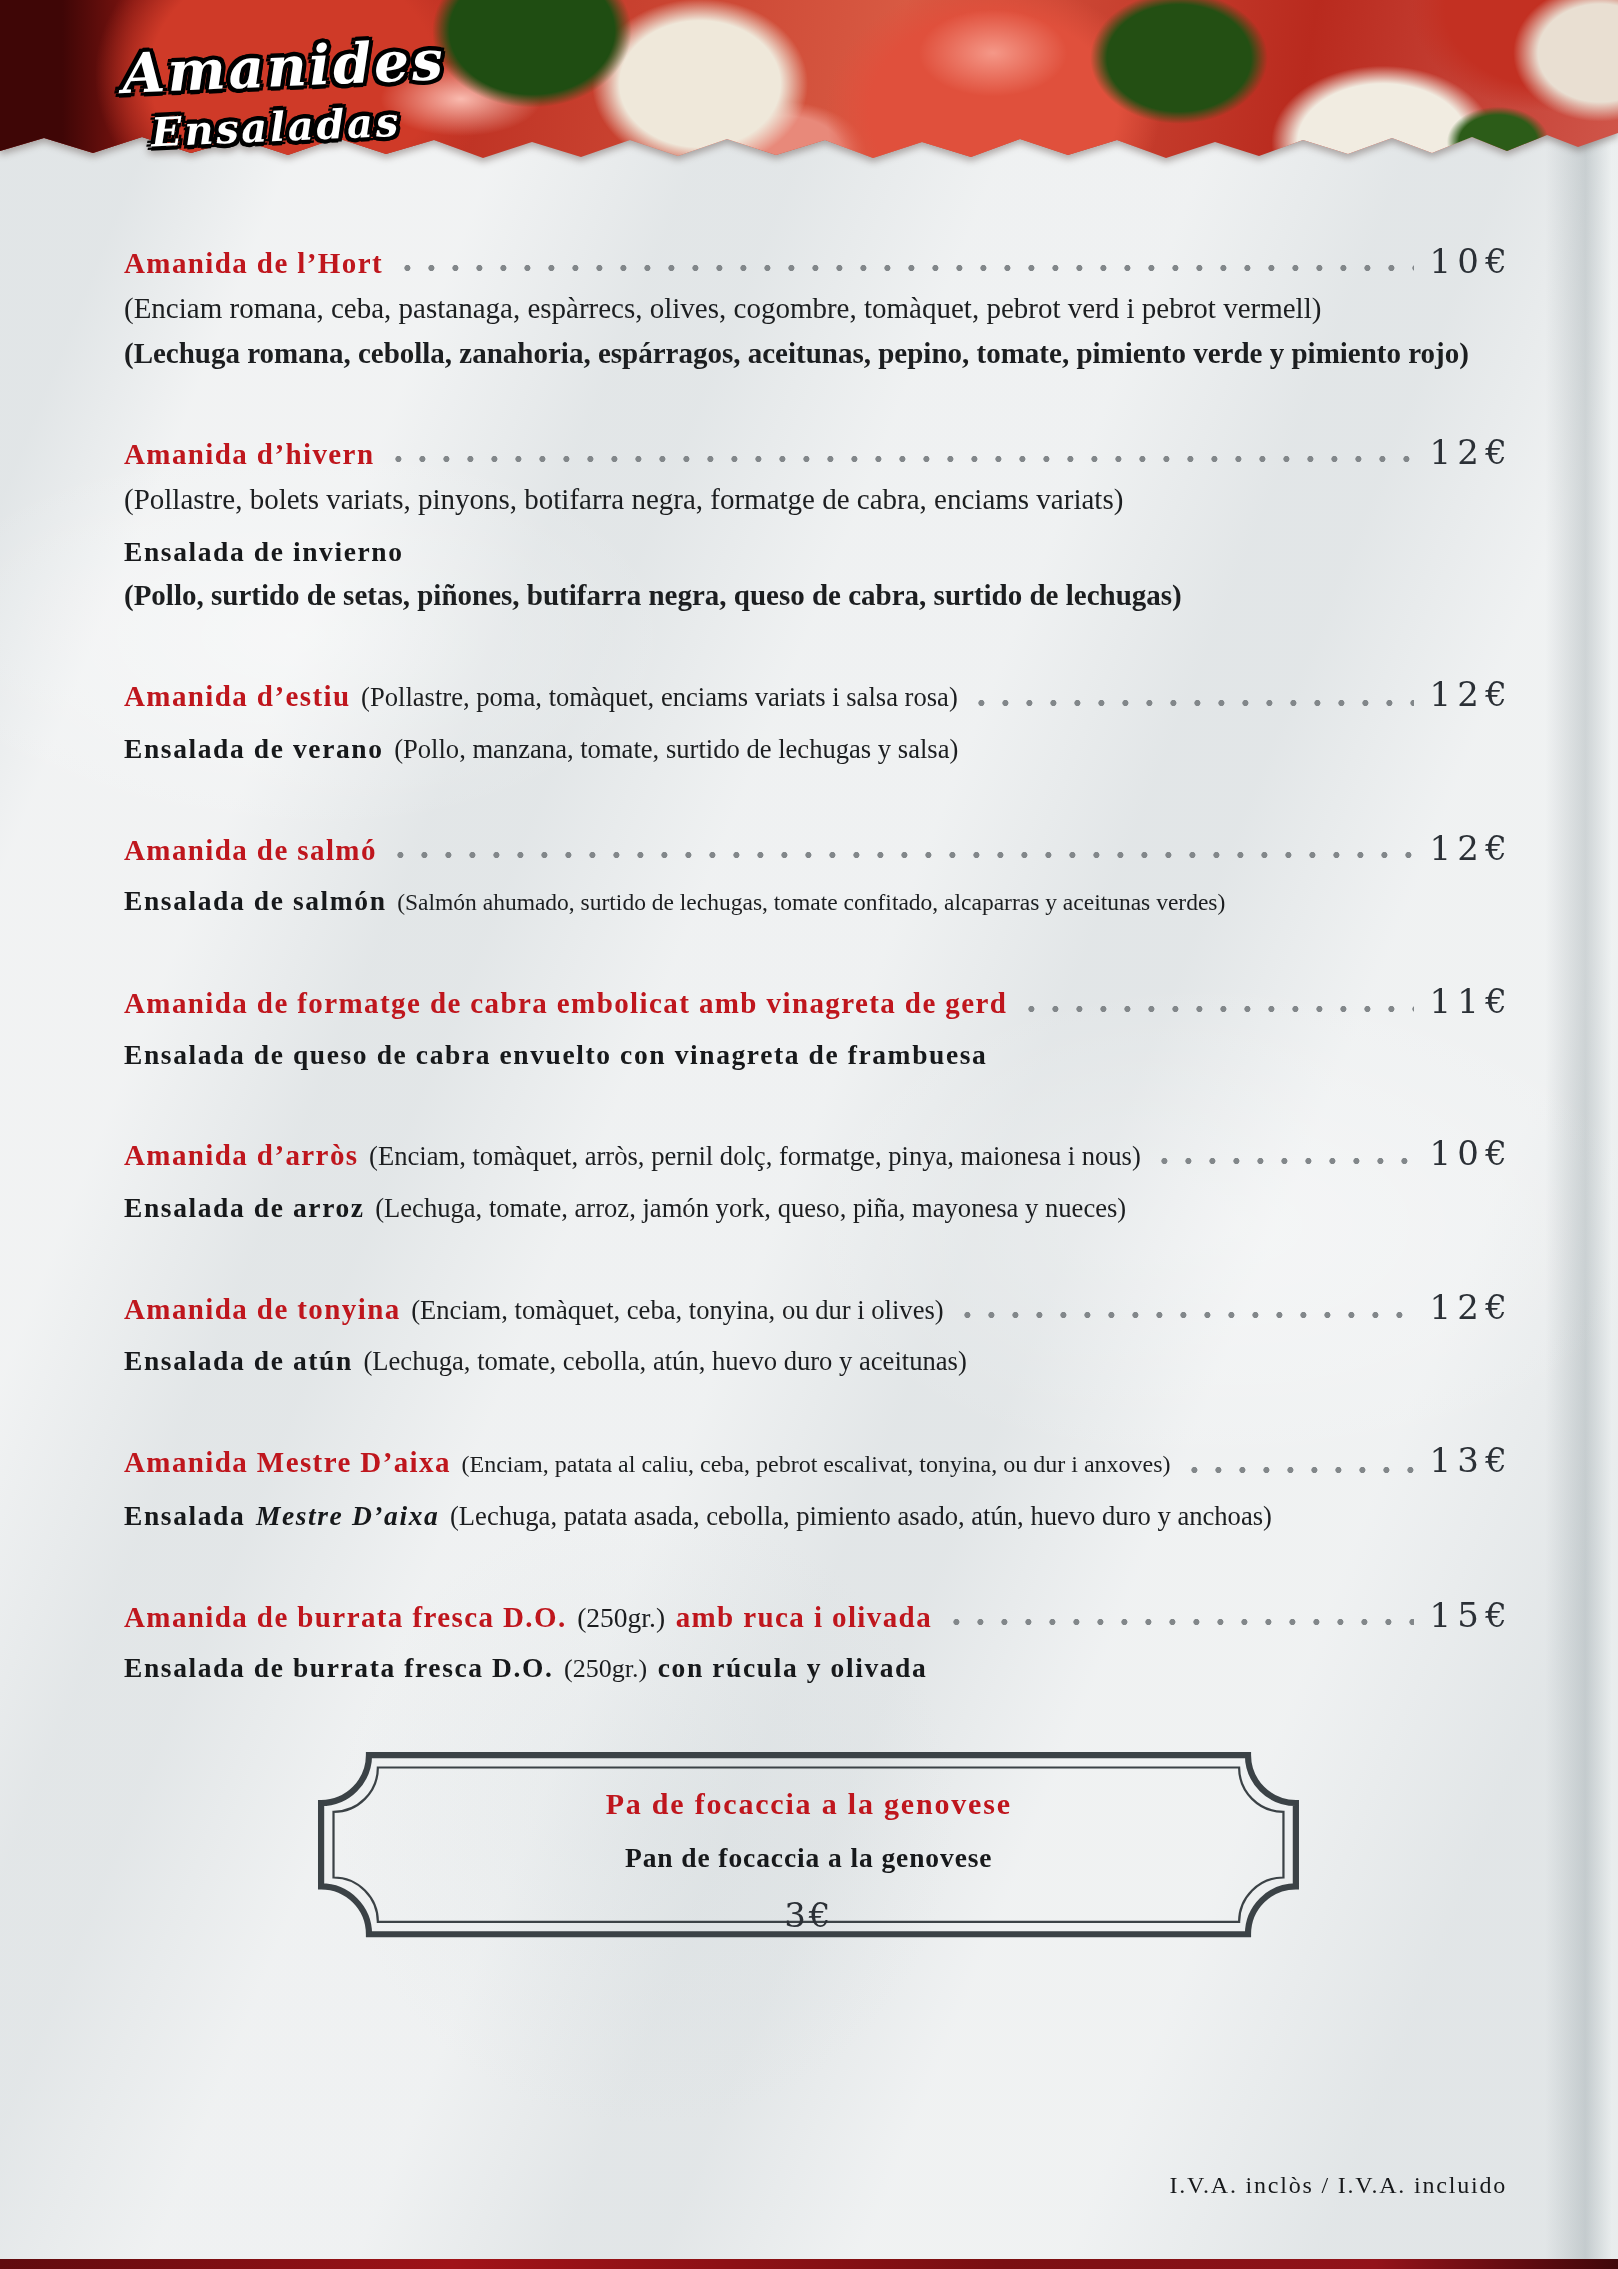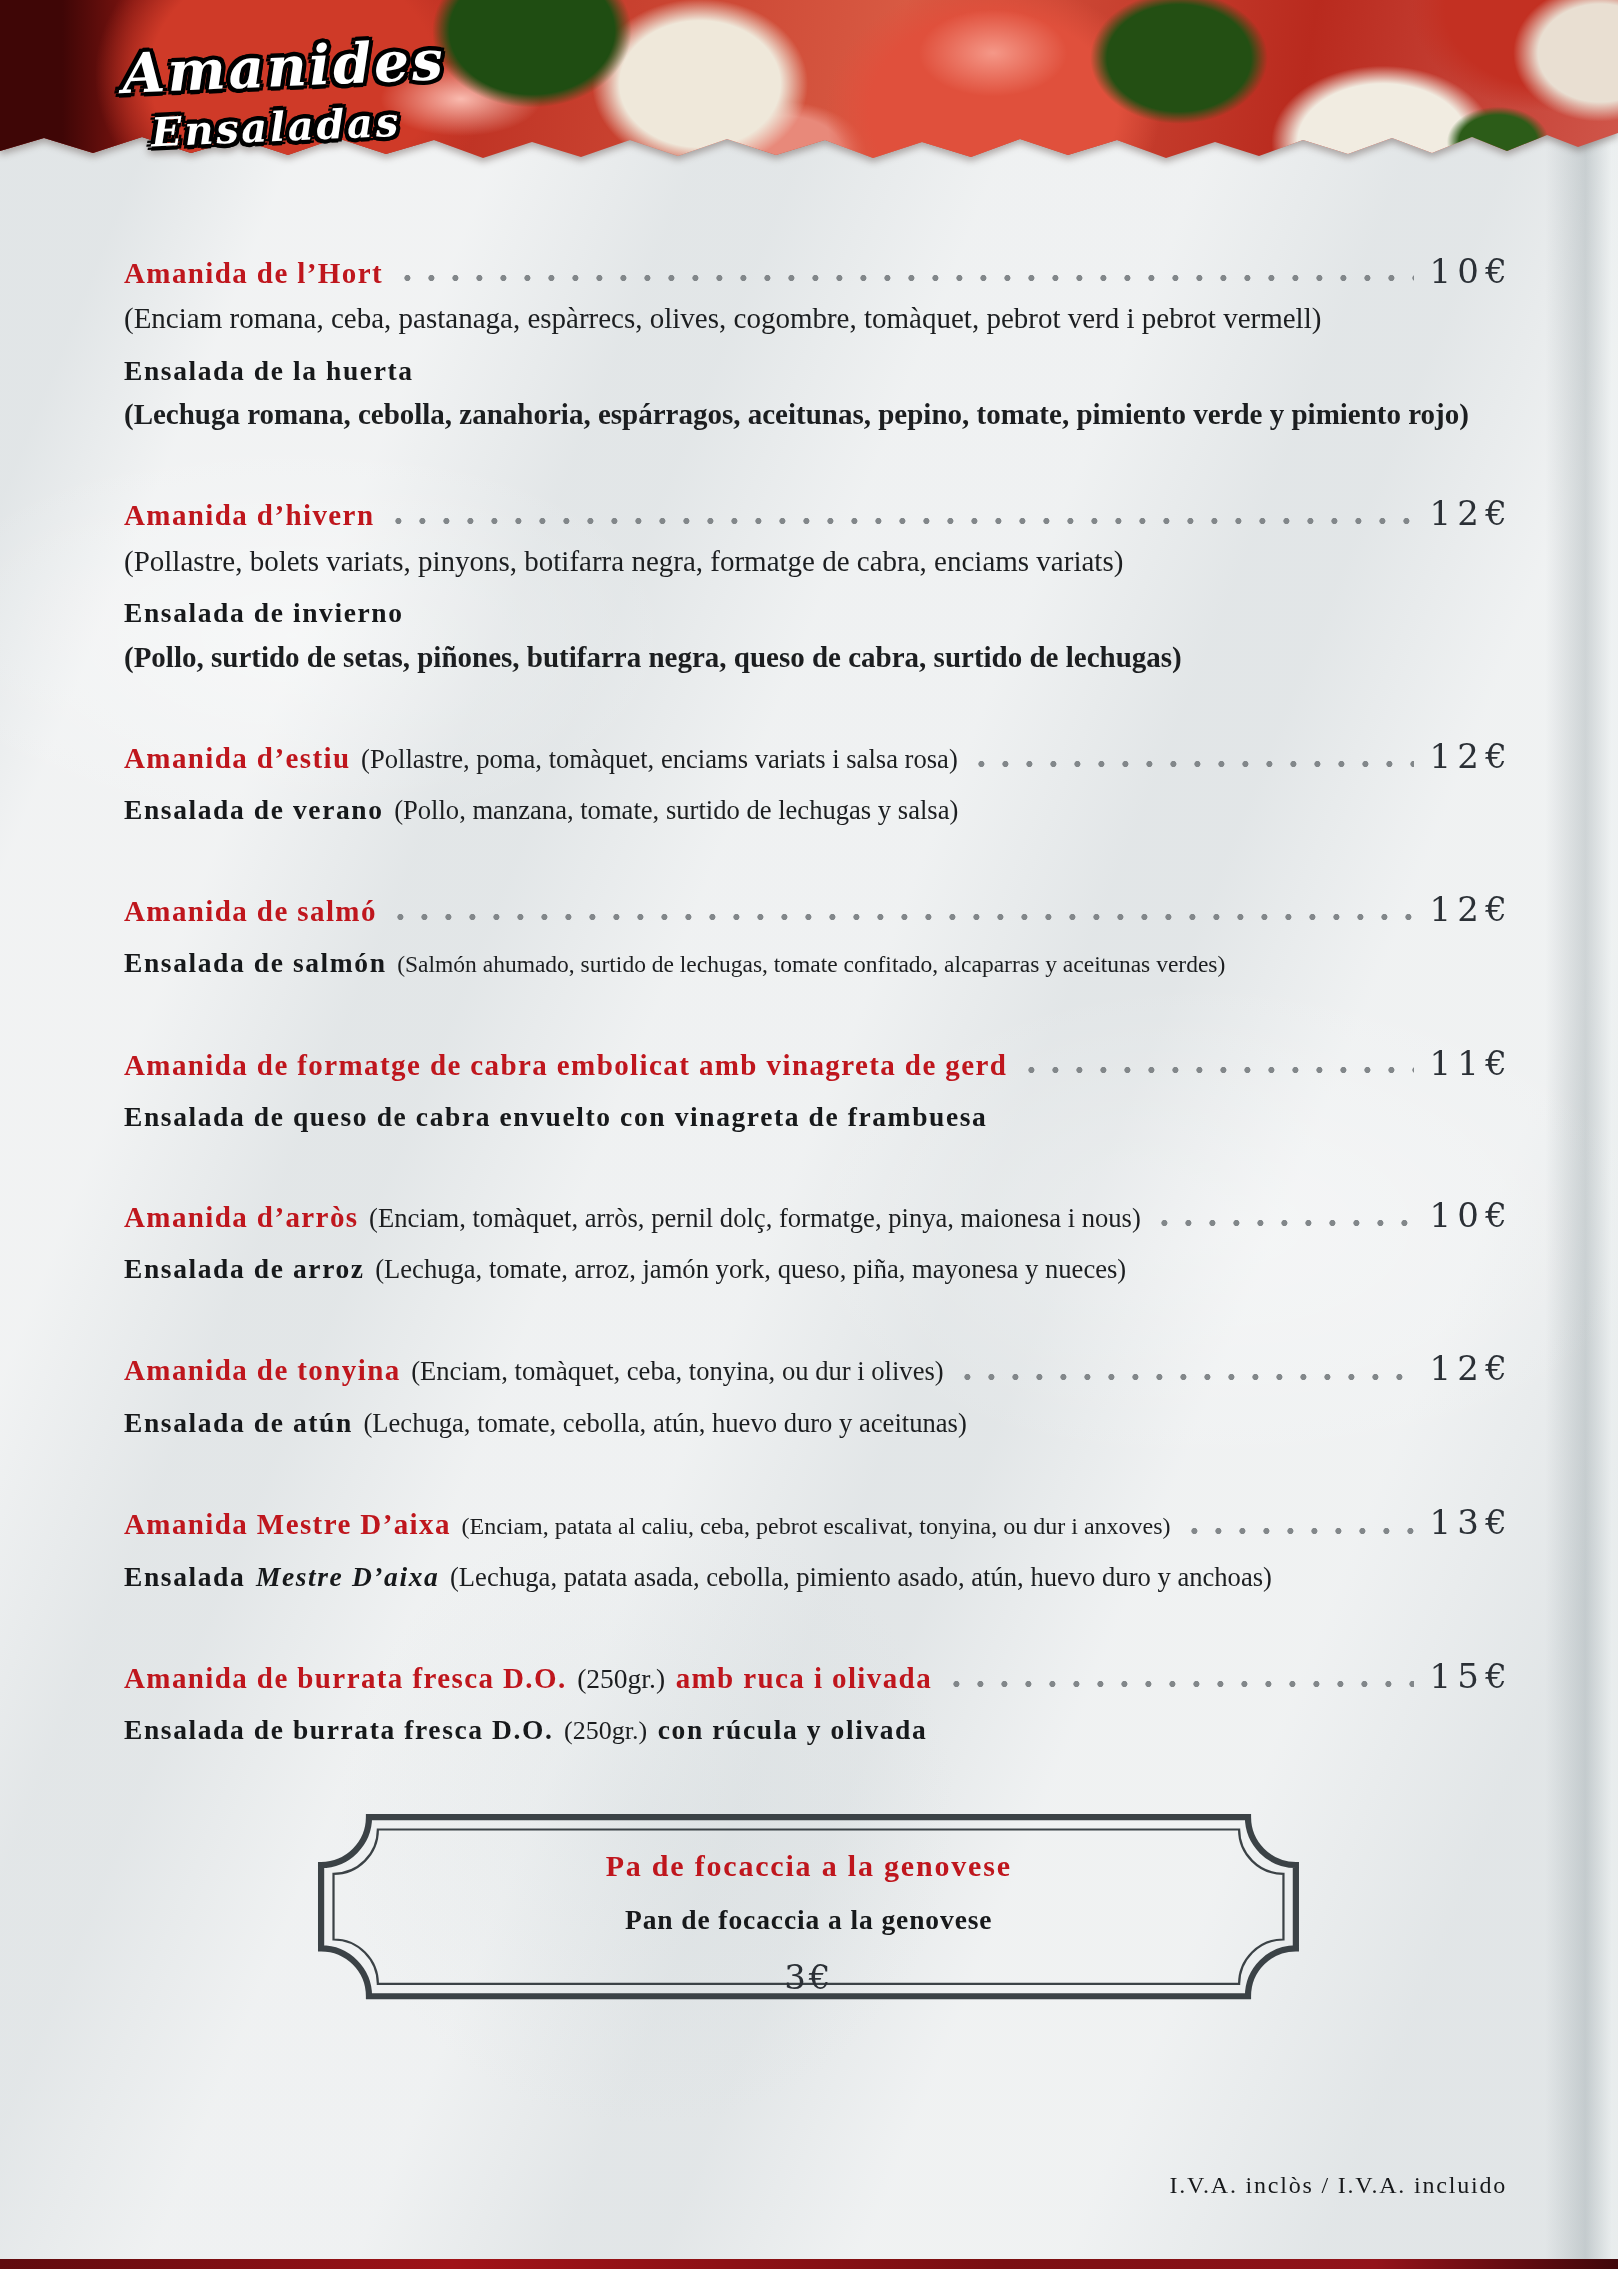--- a/index.html
+++ b/index.html
@@ -49,21 +49,21 @@
     font-style:italic;font-weight:bold;
     color:#ffffff;letter-spacing:2.7px;
     text-shadow:-3.5px -3.5px 0 #000,3.5px -3.5px 0 #000,-3.5px 3.5px 0 #000,3.5px 3.5px 0 #000,-4.4px 0 0 #000,4.4px 0 0 #000,0 -4.4px 0 #000,0 4.4px 0 #000;
     transform:rotate(-2.5deg);
     white-space:nowrap;
   }
   .hero-title{left:122px;top:34px;font-size:55px;}
   .hero-subtitle{left:151px;top:103px;font-size:40px;}
 
   
-  .content{position:absolute;left:124px;right:105px;top:252px;}
+  .content{position:absolute;left:124px;right:105px;top:242px;}
   .item{margin-bottom:59px;}
   .row1{display:flex;align-items:baseline;column-gap:10.6px;line-height:39px;}
   .t-red{color:#bf161d;font-weight:bold;font-size:29px;letter-spacing:1.4px;white-space:nowrap;}
   .t-mid{color:#1b1d1f;font-size:27.5px;white-space:nowrap;}
   .d-inline{font-size:26.6px;color:#1c1e20;white-space:nowrap;}
   .d-inline.small{font-size:24px;}
   .leader{
     flex:1 1 26.6px;min-width:25px;height:8px;align-self:flex-end;
     margin:0 5.3px 10.6px 8.9px;
     background-image:radial-gradient(circle at 4.4px 4px, #82878a 2.7px, rgba(130,135,138,0) 3.4px);
@@ -110,24 +110,20 @@
 
   <div class="content">
   <div class="item">
     <div class="row1">
       <span class="t-red">Amanida de l’Hort</span>
 
       <span class="leader"></span>
       <span class="price">10€</span>
     </div>
     <div class="d-block">(Enciam romana, ceba, pastanaga, espàrrecs, olives, cogombre, tomàquet, pebrot verd i pebrot vermell)</div>
-    <div class="row-es">
-      <span class="t-es">Ensalada de la huerta</span>
-
-    </div>
     <div class="d-block es">(Lechuga romana, cebolla, zanahoria, espárragos, aceitunas, pepino, tomate, pimiento verde y pimiento rojo)</div>
   </div>
 
   <div class="item">
     <div class="row1">
       <span class="t-red">Amanida d’hivern</span>
 
       <span class="leader"></span>
       <span class="price">12€</span>
     </div>

